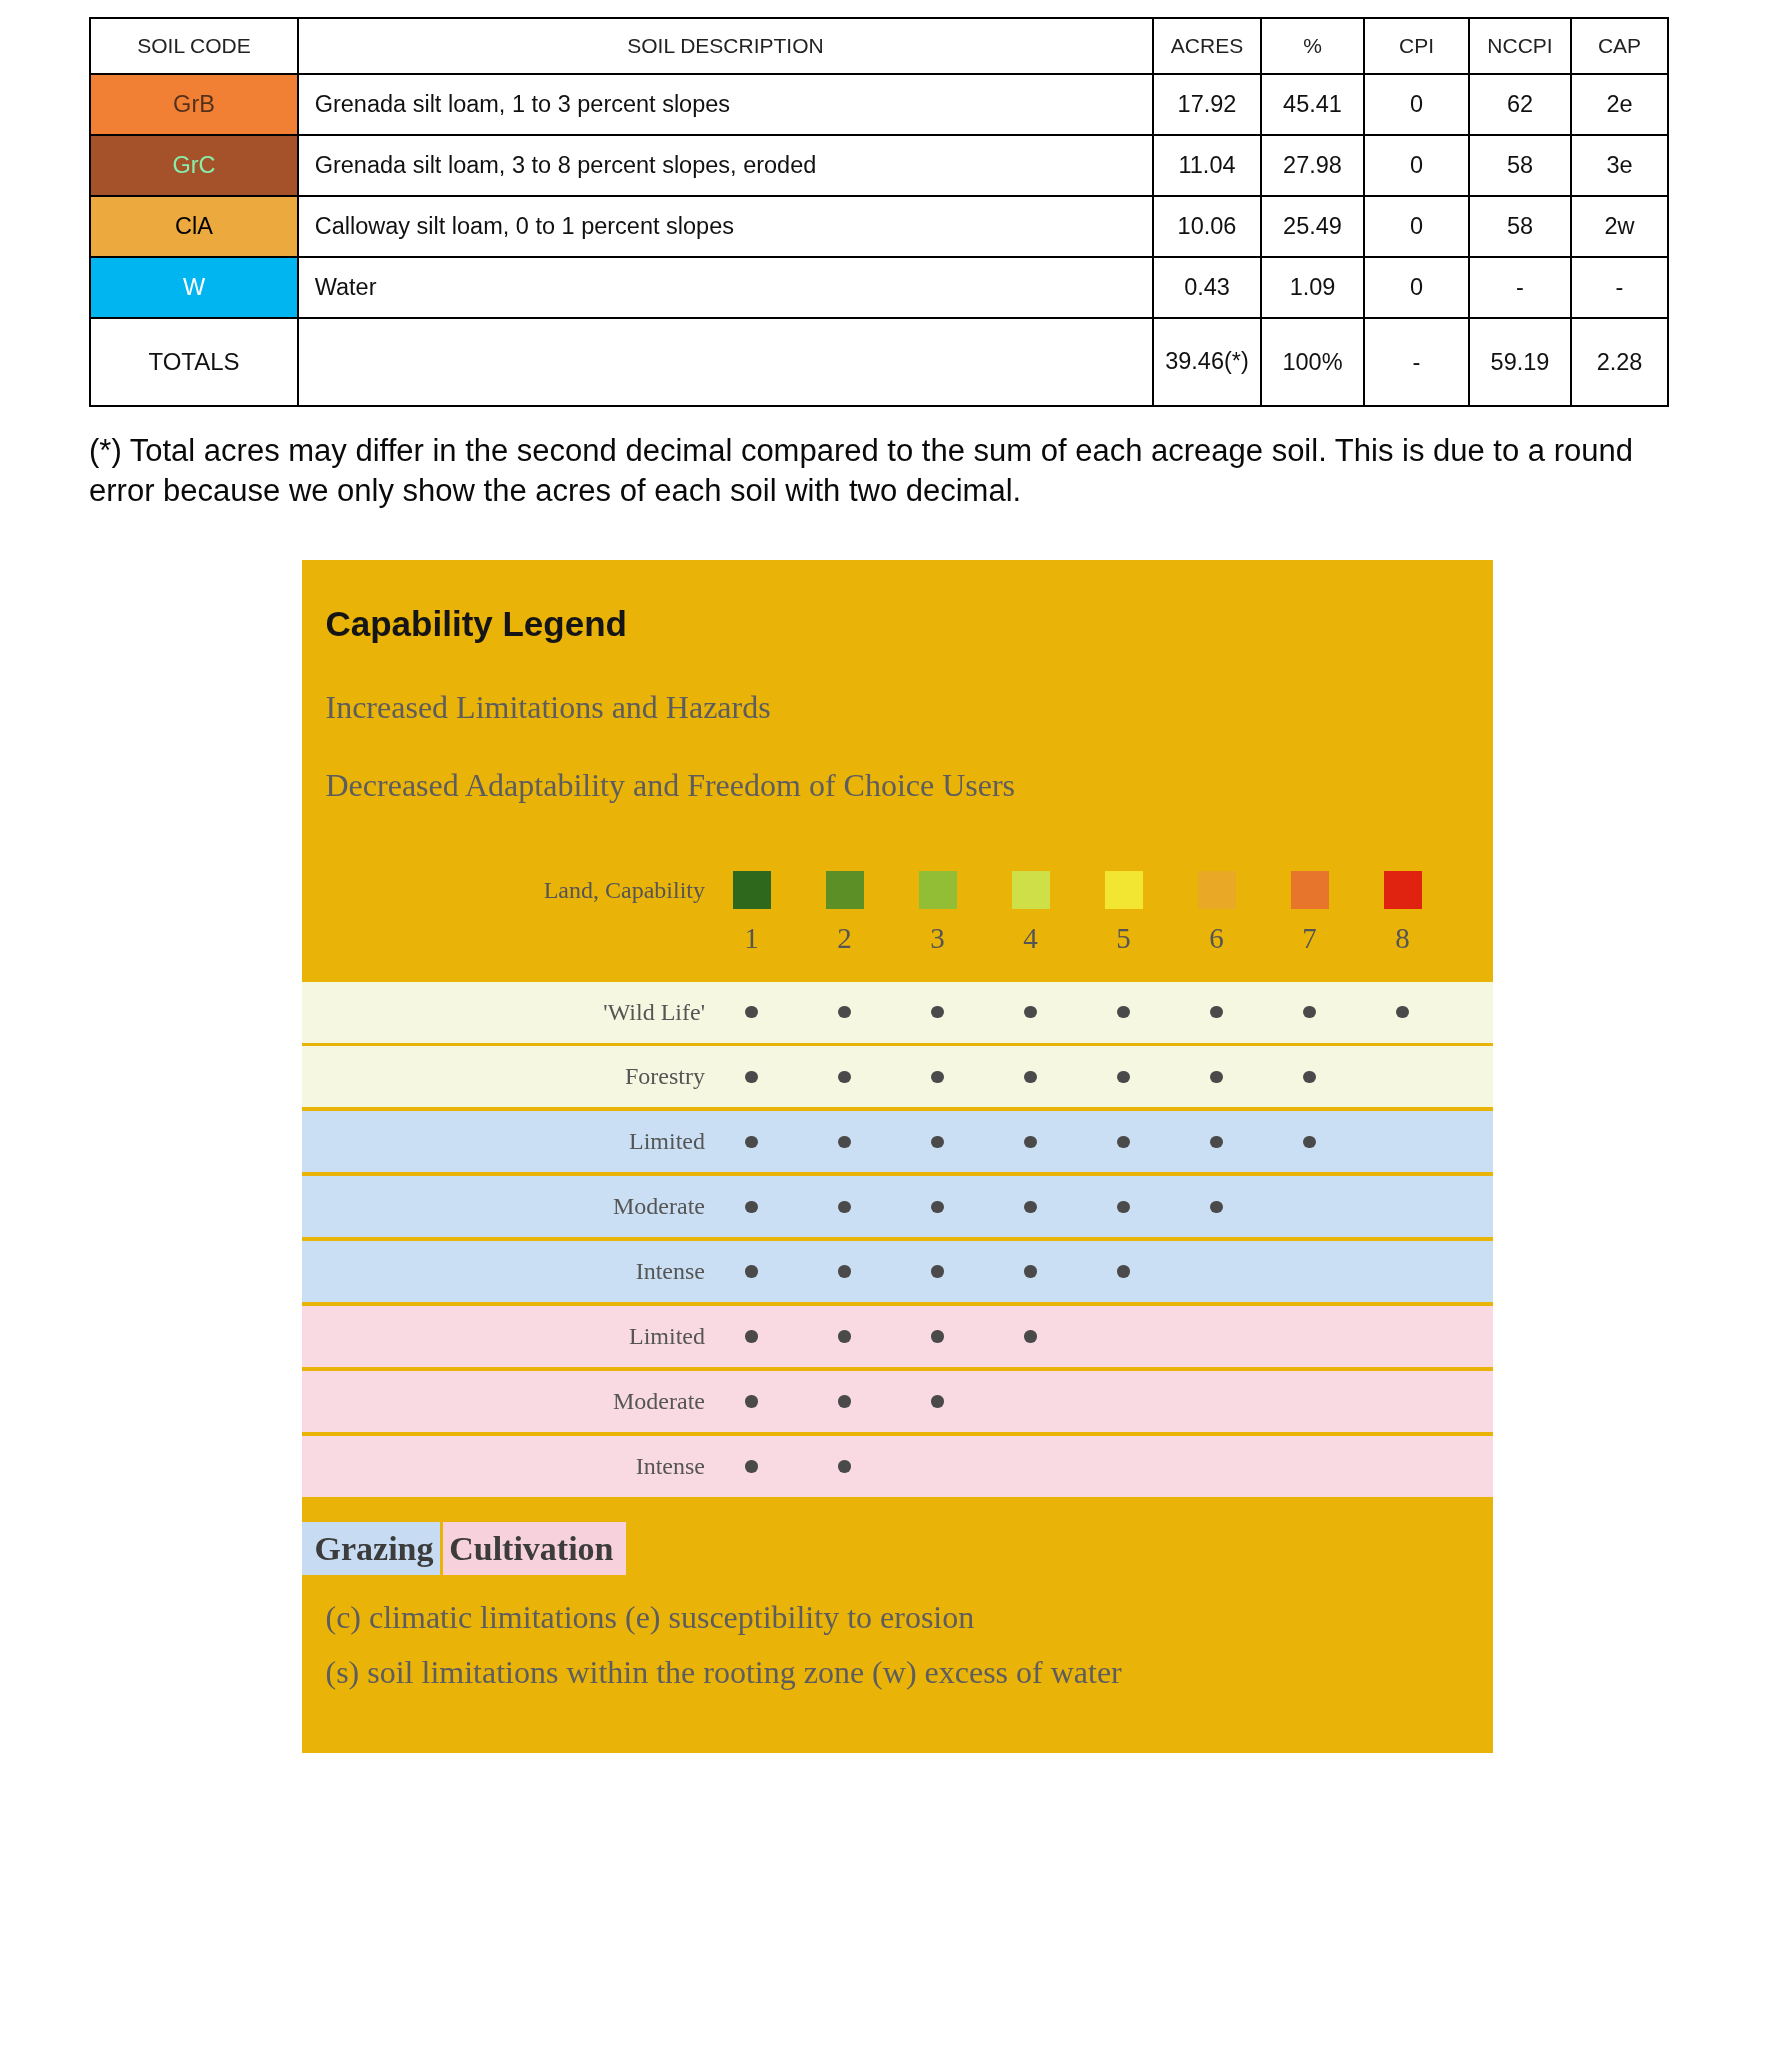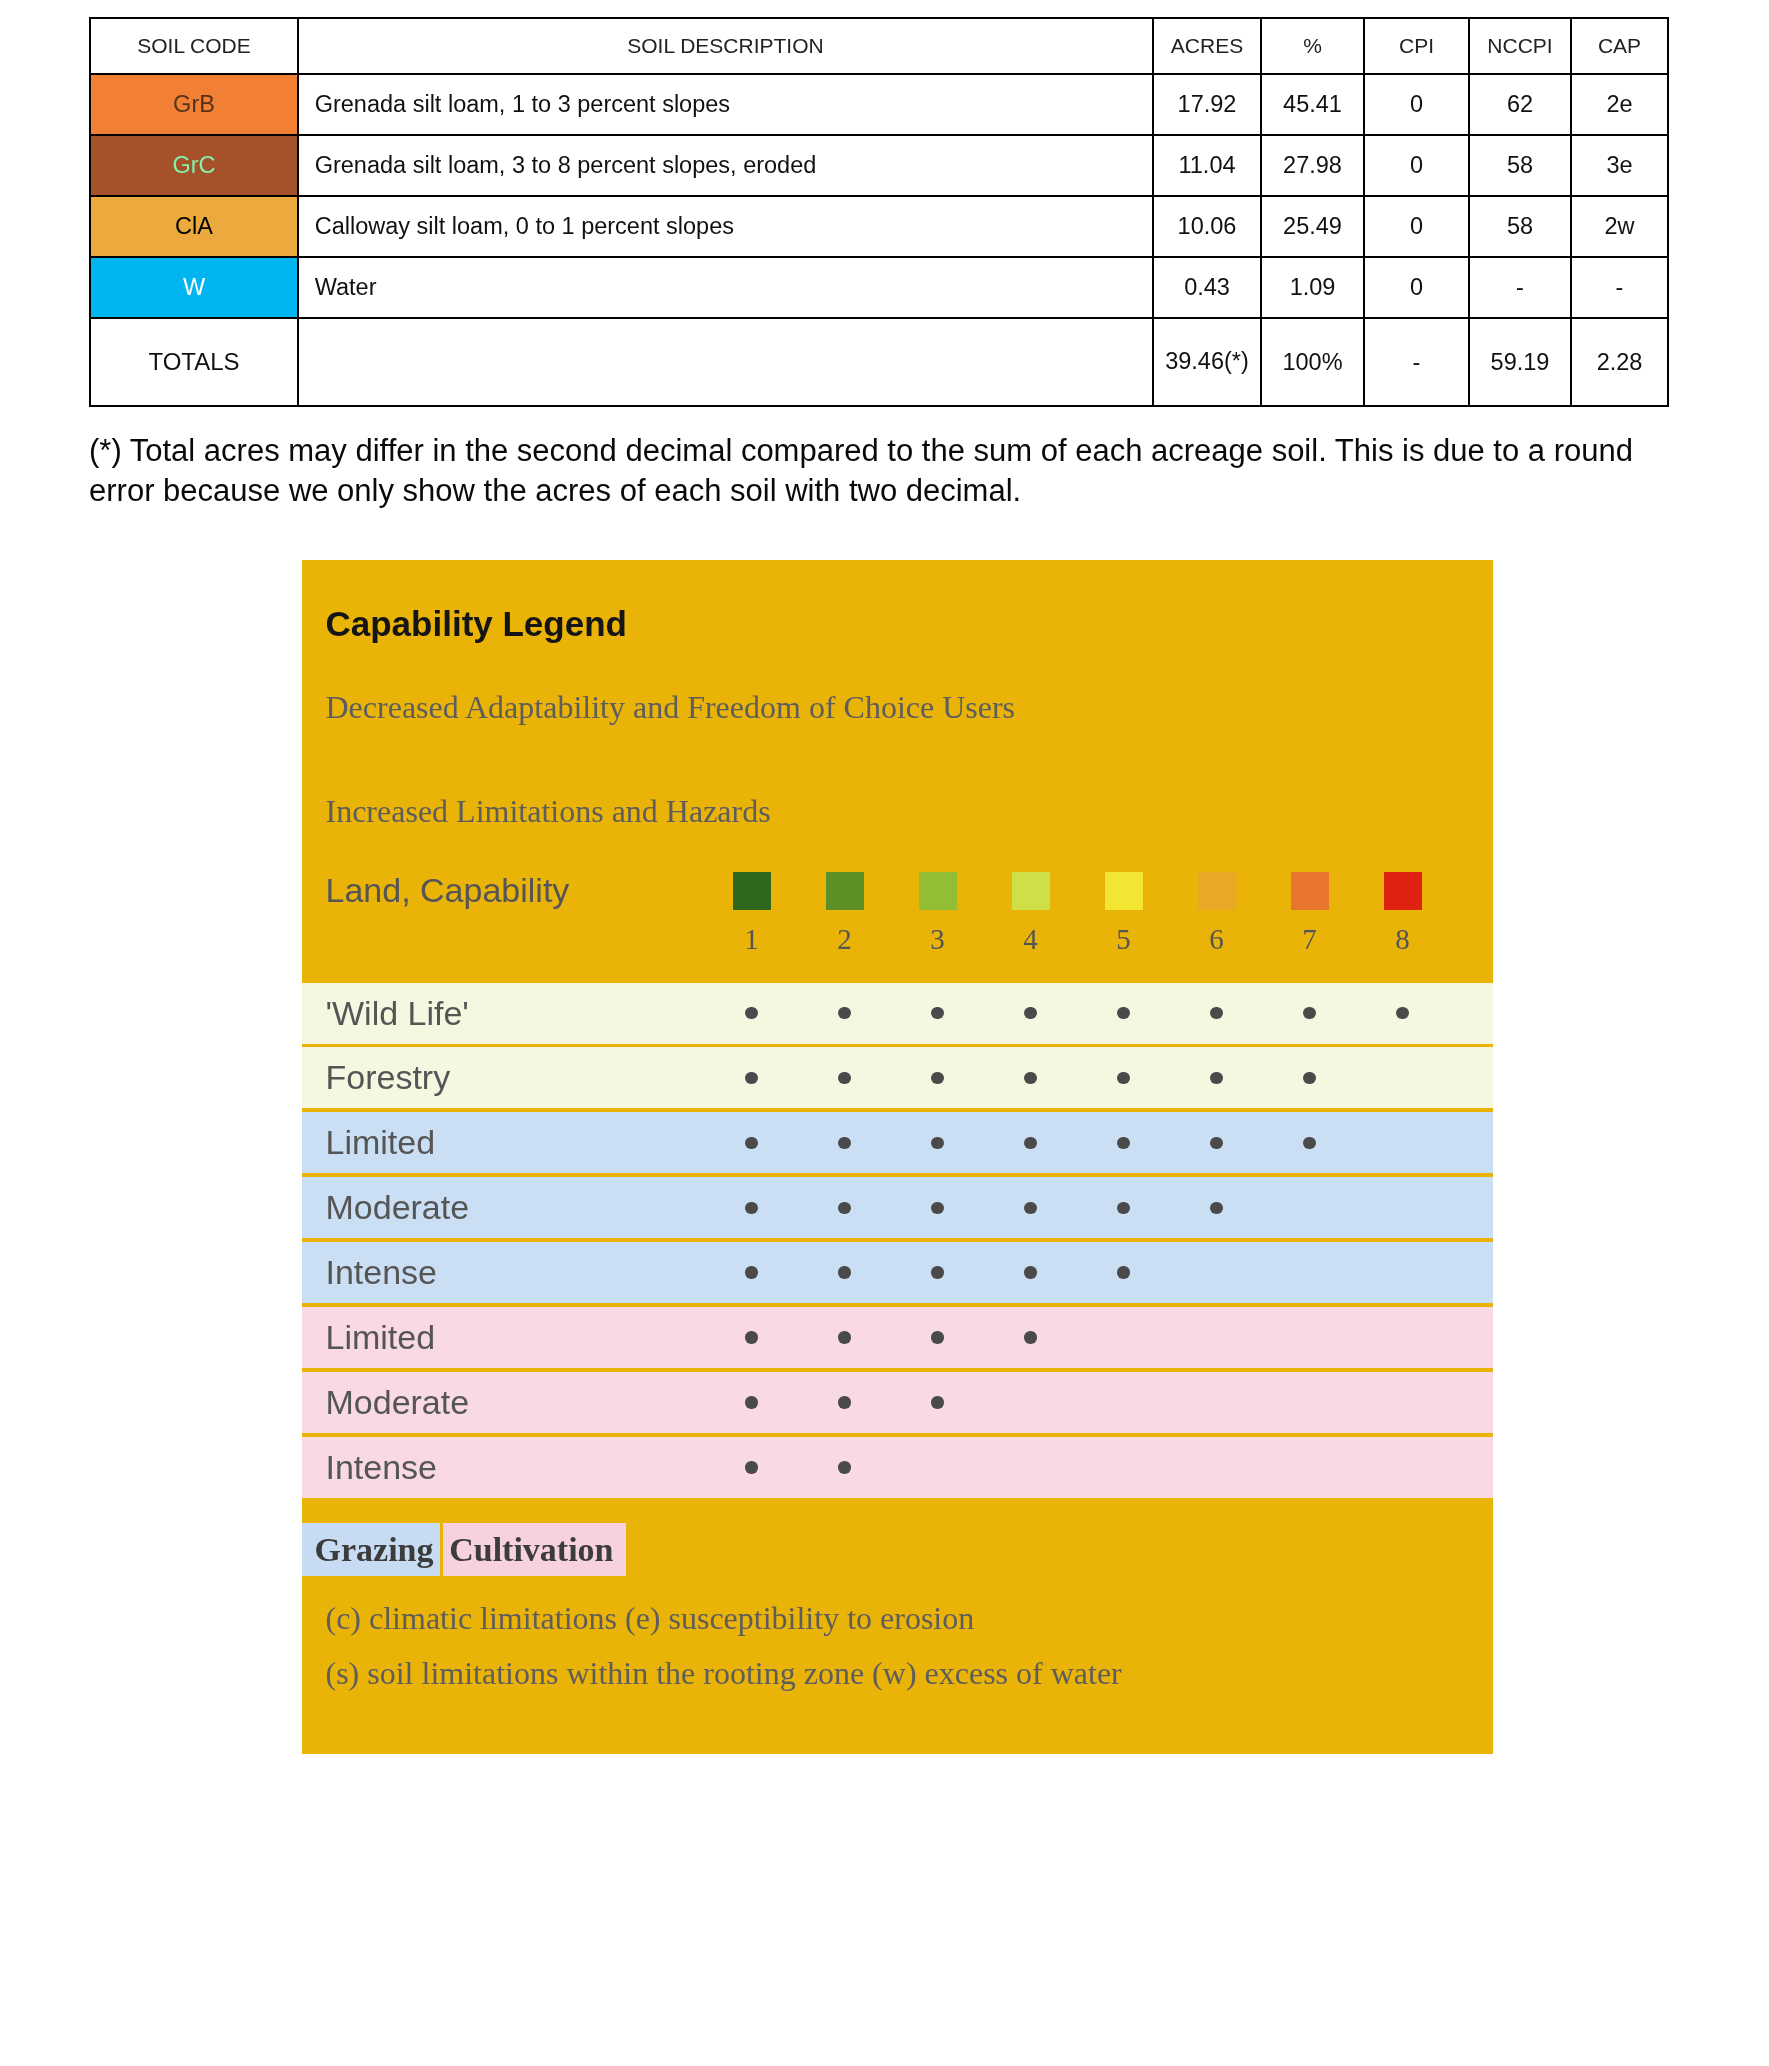--- a/index.html
+++ b/index.html
@@ -66,23 +66,24 @@
     margin: 0 0 45px 23.5px;
   }
   .serif { font-family: "Liberation Serif", serif; color: #5d5d5d; }
   .legend-sub { font-size: 32px; margin: 0 0 41px 23.5px; }
   #legend-sub2 { margin-bottom: 67px; }
 
   .cap-row { display: flex; align-items: center; }
   .cap-label {
     width: 403px;
     padding-left: 23.5px;
-    font-family: Liberation Sans, sans-serif;
-    font-size: 34px;
+    font-family: Liberation Serif, serif;
+    font-size: 24px;
     color: #555;
+    text-align: right;
   }
   .cap-cell {
     width: 93px;
     display: flex;
     justify-content: center;
     align-items: center;
   }
   .squares-row { margin-bottom: 12.5px; }
   .class-square { width: 38px; height: 38px; }
   .numbers-row { margin-bottom: 27px; }
@@ -179,22 +180,22 @@
           <td class="num">59.19</td>
           <td class="num">2.28</td>
         </tr>
       </tbody>
   </table>
 
   <p class="footnote">(*) Total acres may differ in the second decimal compared to the sum of each acreage soil. This is due to a round error because we only show the acres of each soil with two decimal.</p>
 
   <div class="legend-panel">
     <h2 class="legend-title">Capability Legend</h2>
+    <p class="serif legend-sub">Increased Limitations and Hazards</p>
     <p class="serif legend-sub" id="legend-sub2">Decreased Adaptability and Freedom of Choice Users</p>
-    <p class="serif legend-sub">Increased Limitations and Hazards</p>
 
     <div class="cap-row squares-row">
       <div class="cap-label">Land, Capability</div>
       <div id="legend-squares" style="display:flex">
           <div class="cap-cell">
             <div class="class-square" style="background: rgb(46, 104, 29);"></div>
           </div>
           <div class="cap-cell">
             <div class="class-square" style="background: rgb(92, 144, 39);"></div>
           </div>

